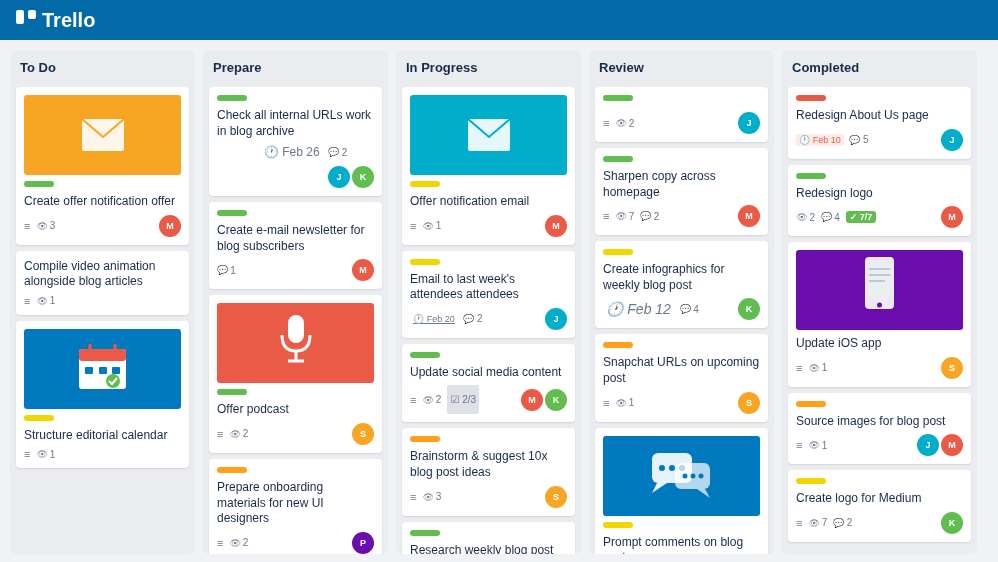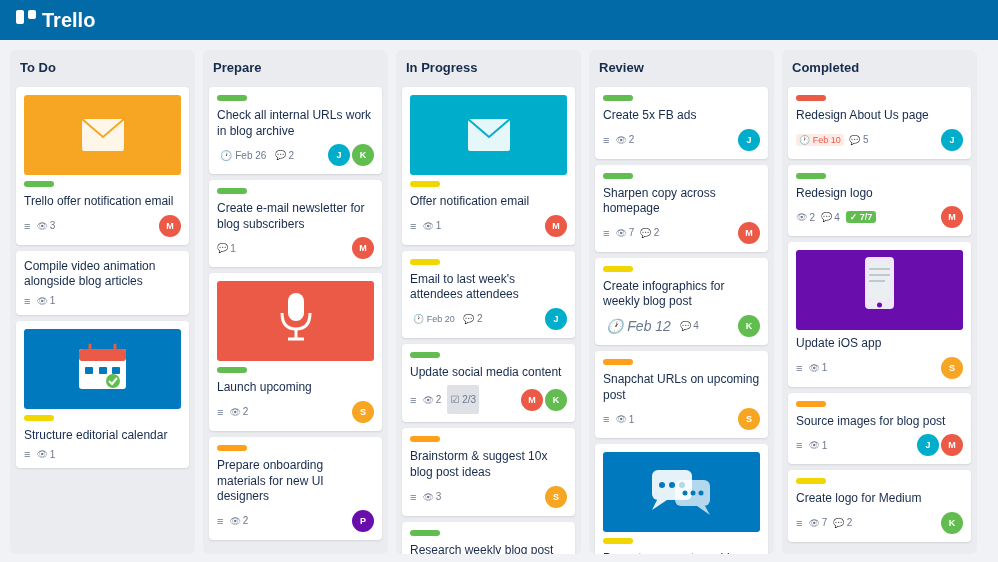--- a/index.html
+++ b/index.html
@@ -149,21 +149,21 @@
 
 <div class="board" id="board">
 <div class="column">
       <div class="column-title">To Do</div>
       <div class="card"><div class="card-image" style="background: rgb(246, 166, 35);">
           <svg width="50" height="40" viewBox="0 0 50 40">
         <rect width="50" height="40" rx="3" fill="#f6a623"></rect>
         <rect x="4" y="4" width="42" height="32" rx="2" fill="white" opacity="0.9"></rect>
         <polyline points="4,4 25,22 46,4" fill="none" stroke="#f6a623" stroke-width="2"></polyline>
       </svg>
-        </div><div class="card-label label-green"></div><div class="card-title">Trello offer notification email</div><div class="card-meta">
+        </div><div class="card-label label-green"></div><div class="card-title">Create offer notification offer</div><div class="card-meta">
           <span class="meta-item">
             <span style="font-size:11px;color:#6b778c;">≡</span>
           </span>
           <span class="meta-item">
             <span style="font-size:9px;">👁</span>
             <span>3</span>
           </span>
           <div class="avatar-row">
             <div class="avatar" style="background: rgb(235, 90, 70);">M</div>
           </div>
@@ -199,21 +199,21 @@
           <span class="meta-item">
             <span style="font-size:9px;">👁</span>
             <span>1</span>
           </span>
         </div></div>
     </div>
     <div class="column">
       <div class="column-title">Prepare</div>
       <div class="card"><div class="card-label label-green"></div><div class="card-title">Check all internal URLs work in blog archive</div><div class="card-meta">
           <span class="meta-item">
-            <span style="font-size:10px;color:#6b778c;background:transparent;padding:1px 3px;border-radius:2px;">🕐 Feb 26</span>
+            <span style="font-size:12px;color:#6b778c;background:transparent;padding:1px 3px;border-radius:2px;margin-left:44px;">🕐 Feb 26</span>
           </span>
           <span class="meta-item">
             <span style="font-size:9px;">💬</span>
             <span>2</span>
           </span>
           <div class="avatar-row">
             <div class="avatar" style="background: rgb(0, 174, 204);">J</div>
             <div class="avatar" style="background: rgb(97, 189, 79);">K</div>
           </div>
         </div></div>
@@ -226,21 +226,21 @@
             <div class="avatar" style="background: rgb(235, 90, 70);">M</div>
           </div>
         </div></div>
       <div class="card"><div class="card-image" style="background: rgb(235, 90, 70);">
           <svg width="40" height="60" viewBox="0 0 40 60">
         <rect x="12" y="2" width="16" height="28" rx="8" fill="white"></rect>
         <path d="M6 22 Q6 38 20 38 Q34 38 34 22" fill="none" stroke="white" stroke-width="3"></path>
         <line x1="20" y1="38" x2="20" y2="48" stroke="white" stroke-width="3"></line>
         <line x1="12" y1="48" x2="28" y2="48" stroke="white" stroke-width="3"></line>
       </svg>
-        </div><div class="card-label label-green"></div><div class="card-title">Launch upcoming</div><div class="card-meta">
+        </div><div class="card-label label-green"></div><div class="card-title">Offer podcast</div><div class="card-meta">
           <span class="meta-item">
             <span style="font-size:11px;color:#6b778c;">≡</span>
           </span>
           <span class="meta-item">
             <span style="font-size:9px;">👁</span>
             <span>2</span>
           </span>
           <div class="avatar-row">
             <div class="avatar" style="background: rgb(246, 166, 35);">S</div>
           </div>
@@ -273,21 +273,21 @@
           <span class="meta-item">
             <span style="font-size:9px;">👁</span>
             <span>1</span>
           </span>
           <div class="avatar-row">
             <div class="avatar" style="background: rgb(235, 90, 70);">M</div>
           </div>
         </div></div>
       <div class="card"><div class="card-label label-yellow"></div><div class="card-title">Email to last week's attendees attendees</div><div class="card-meta">
           <span class="meta-item">
-            <span style="font-size:9px;color:#6b778c;background:transparent;padding:1px 3px;border-radius:2px;">🕐 Feb 20</span>
+            <span style="font-size:9px;color:#6b778c;background:transparent;padding:1px 3px;border-radius:2px;text-decoration:underline;">🕐 Feb 20</span>
           </span>
           <span class="meta-item">
             <span style="font-size:9px;">💬</span>
             <span>2</span>
           </span>
           <div class="avatar-row">
             <div class="avatar" style="background: rgb(0, 174, 204);">J</div>
           </div>
         </div></div>
       <div class="card"><div class="card-label label-green"></div><div class="card-title">Update social media content</div><div class="card-meta">
@@ -315,21 +315,21 @@
             <span>3</span>
           </span>
           <div class="avatar-row">
             <div class="avatar" style="background: rgb(246, 166, 35);">S</div>
           </div>
         </div></div>
       <div class="card"><div class="card-label label-green"></div><div class="card-title">Research weekly blog post and suggest images</div></div>
     </div>
     <div class="column">
       <div class="column-title">Review</div>
-      <div class="card"><div class="card-label label-green"></div><div class="card-title">Create 5x FB ads</div><div class="card-meta">
+      <div class="card"><div class="card-label label-green"></div><div class="card-meta">
           <span class="meta-item">
             <span style="font-size:11px;color:#6b778c;">≡</span>
           </span>
           <span class="meta-item">
             <span style="font-size:9px;">👁</span>
             <span>2</span>
           </span>
           <div class="avatar-row">
             <div class="avatar" style="background: rgb(0, 174, 204);">J</div>
           </div>

